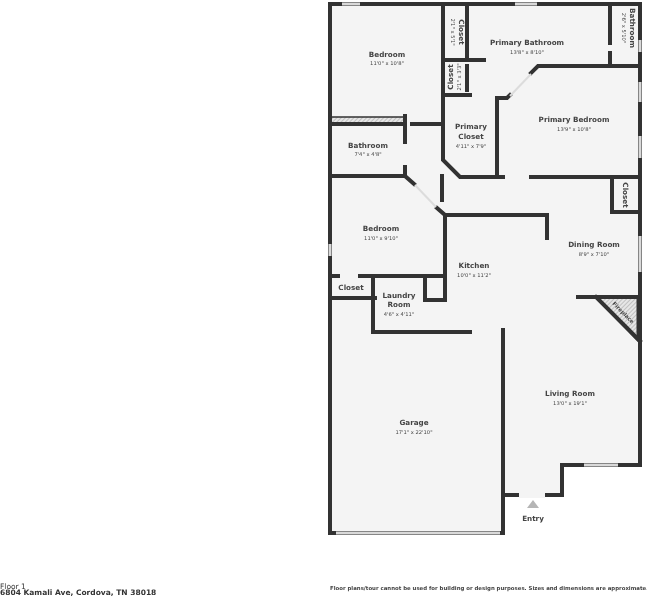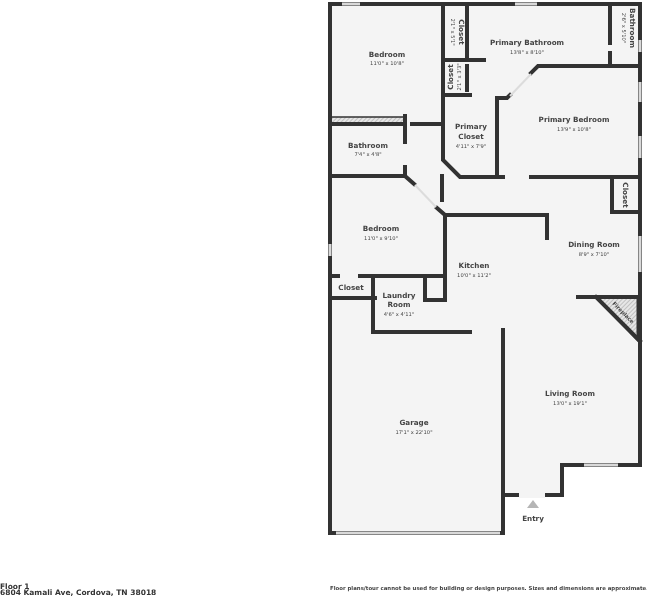--- a/index.html
+++ b/index.html
@@ -5,21 +5,21 @@
   html, body { margin:0; padding:0; background:#ffffff; }
   body { width:647px; height:599px; position:relative; overflow:hidden; font-family:"DejaVu Sans", sans-serif; }
   #plan { position:absolute; left:0; top:0; }
   .room-fill { fill:#f4f4f4; }
   .wall { stroke:#323232; stroke-width:4; fill:none; stroke-linecap:square; }
   .opening { stroke:#f4f4f4; stroke-width:6; }
   .window { stroke:#d9d9d9; stroke-width:3; }
   .rname { font-size:7.2px; font-weight:bold; fill:#444; text-anchor:middle; }
   .rdim { font-size:5.2px; fill:#444; text-anchor:middle; }
   .footer-addr { position:absolute; left:0; top:564px; font-size:7.5px; font-weight:bold; color:#333;margin-top:24px; }
-  .footer-floor { position:absolute; left:0; top:582px; font-size:7.5px; font-weight:bold; color:#333; }
+  .footer-floor { position:absolute; left:0; top:582px; font-size:7.5px; font-weight:normal; color:#333; }
   .footer-disclaimer { position:absolute; left:330px; top:585px; font-size:5.4px; font-weight:bold; color:#444; white-space:nowrap; }
 </style>
 </head>
 <body>
 
 <svg id="plan" width="647" height="560" viewBox="0 0 647 560" xmlns="http://www.w3.org/2000/svg">
   <defs>
     <pattern id="hatch" width="3" height="3" patternUnits="userSpaceOnUse" patternTransform="rotate(45)">
       <rect width="3" height="3" fill="#e6e6e6"></rect>
       <line x1="0" y1="0" x2="0" y2="3" stroke="#9a9a9a" stroke-width="1"></line>

